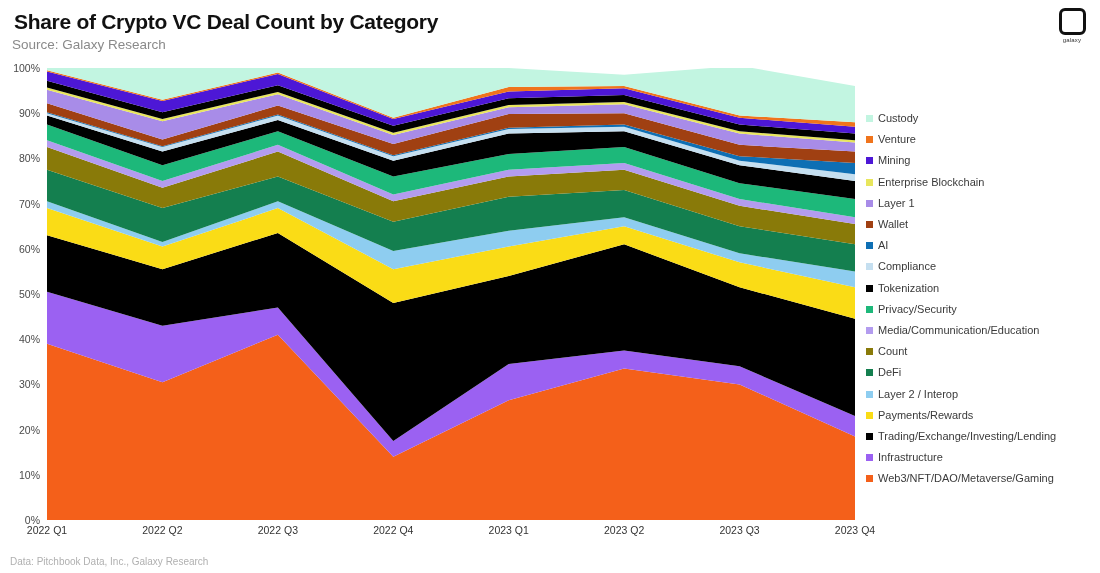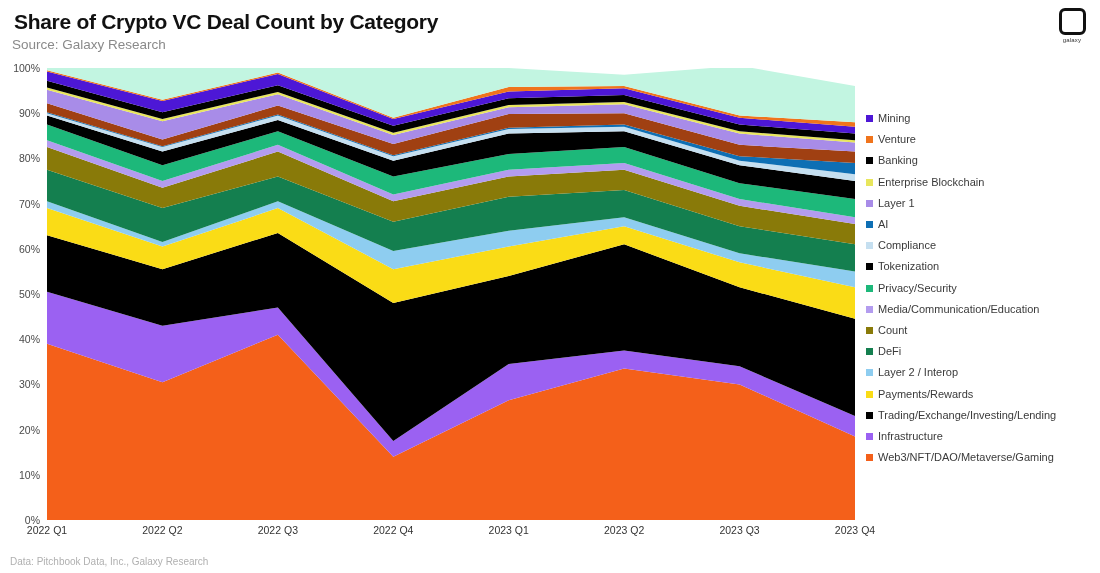--- a/index.html
+++ b/index.html
@@ -90,38 +90,42 @@
     <div class="xtick" style="left: 230.857px;">2022 Q3</div>
     <div class="xtick" style="left: 346.286px;">2022 Q4</div>
     <div class="xtick" style="left: 461.714px;">2023 Q1</div>
     <div class="xtick" style="left: 577.143px;">2023 Q2</div>
     <div class="xtick" style="left: 692.571px;">2023 Q3</div>
     <div class="xtick" style="left: 808px;">2023 Q4</div>
   </div>
 
 <div id="legend">
     <div class="legend-item">
-      <span class="legend-swatch" style="background: rgb(77, 23, 214);"></span>
-      <span class="legend-label">Mining</span>
+      <span class="legend-swatch" style="background: rgb(194, 245, 225);"></span>
+      <span class="legend-label">Custody</span>
     </div>
     <div class="legend-item">
       <span class="legend-swatch" style="background: rgb(240, 116, 28);"></span>
       <span class="legend-label">Venture</span>
     </div>
     <div class="legend-item">
-      <span class="legend-swatch" style="background: rgb(0, 0, 0);"></span>
-      <span class="legend-label">Banking</span>
+      <span class="legend-swatch" style="background: rgb(77, 23, 214);"></span>
+      <span class="legend-label">Mining</span>
     </div>
     <div class="legend-item">
       <span class="legend-swatch" style="background: rgb(232, 230, 92);"></span>
       <span class="legend-label">Enterprise Blockchain</span>
     </div>
     <div class="legend-item">
       <span class="legend-swatch" style="background: rgb(168, 140, 232);"></span>
       <span class="legend-label">Layer 1</span>
+    </div>
+    <div class="legend-item">
+      <span class="legend-swatch" style="background: rgb(160, 64, 18);"></span>
+      <span class="legend-label">Wallet</span>
     </div>
     <div class="legend-item">
       <span class="legend-swatch" style="background: rgb(14, 111, 180);"></span>
       <span class="legend-label">AI</span>
     </div>
     <div class="legend-item">
       <span class="legend-swatch" style="background: rgb(197, 223, 240);"></span>
       <span class="legend-label">Compliance</span>
     </div>
     <div class="legend-item">

